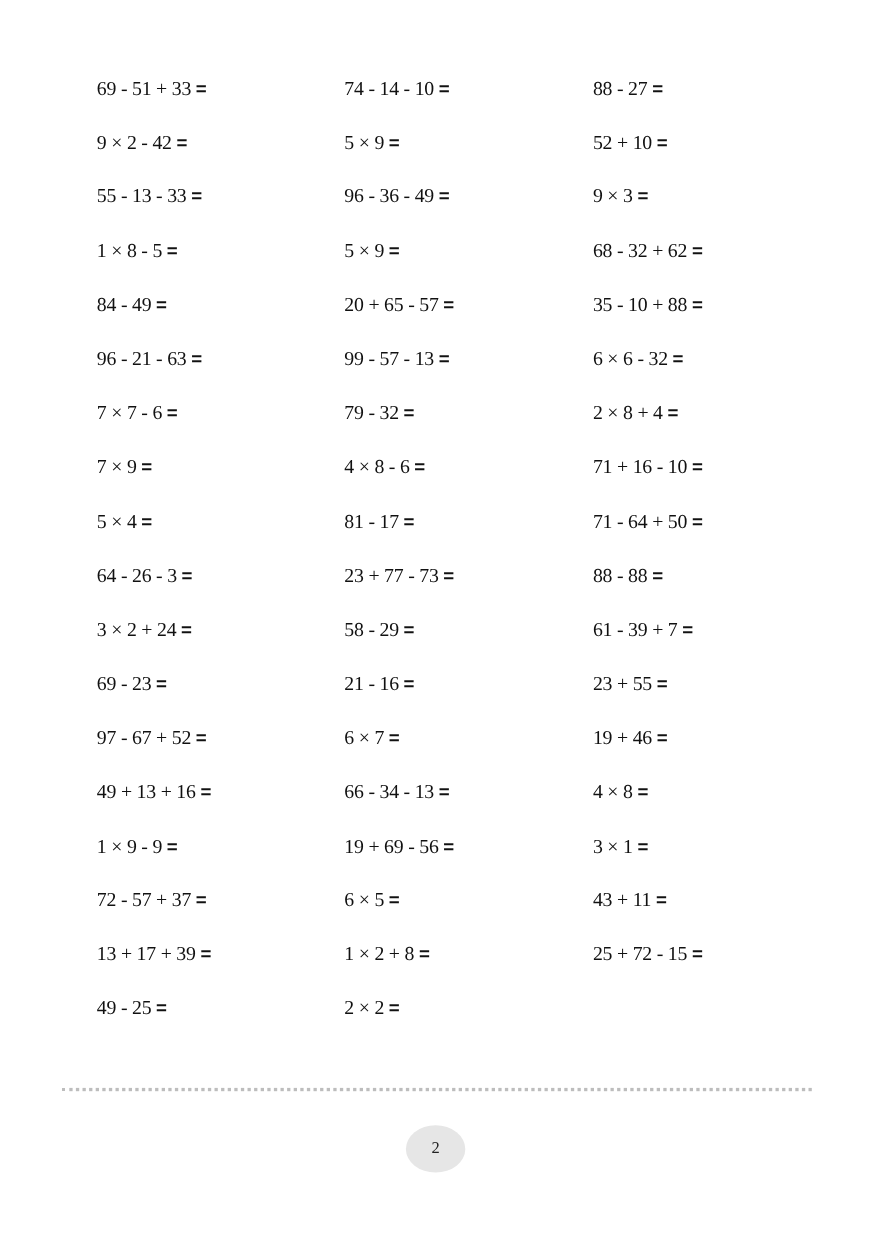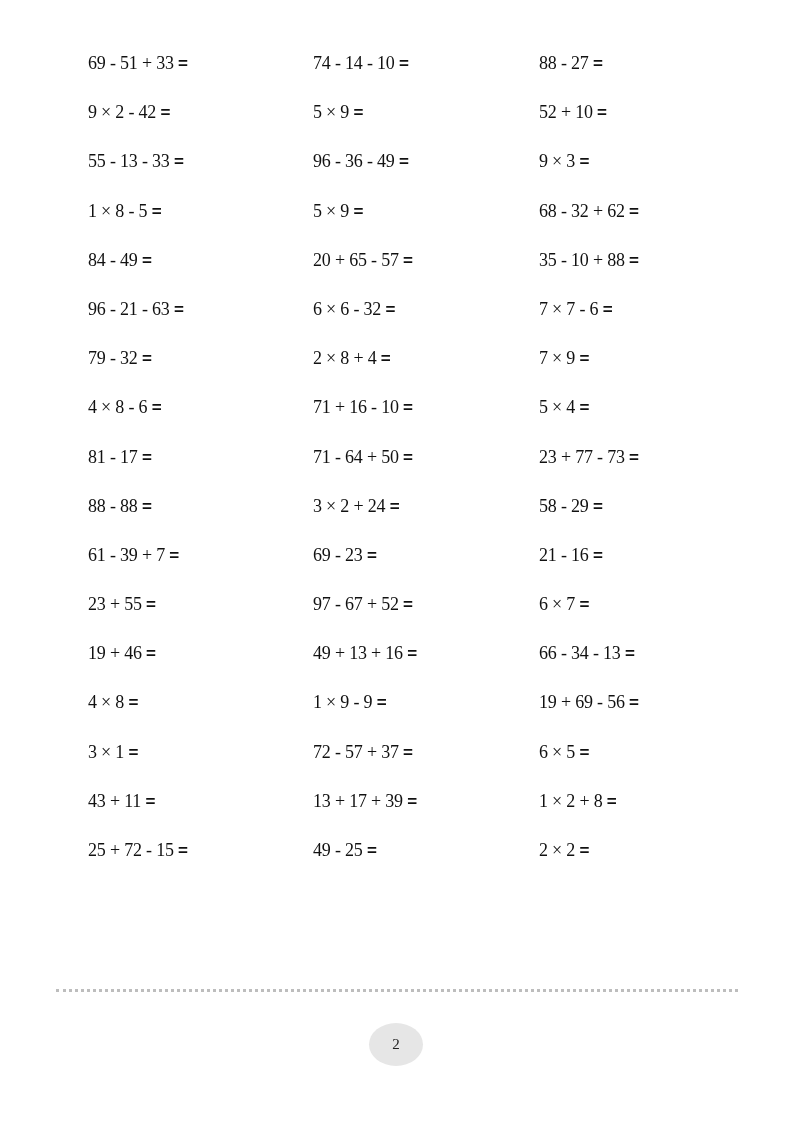--- a/index.html
+++ b/index.html
@@ -11,21 +11,21 @@
       width: 793px;
       height: 1122px;
       position: relative;
       overflow: hidden;
       font-family: "Liberation Serif", "DejaVu Serif", serif;
       color: #111111;
     }
     .grid {
       position: absolute;
       left: 88px;
-      top: 50px;
+      top: 67px;
       width: 680px;
       display: grid;
       grid-template-columns: 225px 226px 229px;
       grid-auto-rows: 49.2px;
     }
     .problem {
       font-size: 18px;
       line-height: 26px;
       white-space: pre;
       letter-spacing: -0.2px;
@@ -71,30 +71,32 @@
     <div class="problem"><span>55 - 13 - 33</span> <span class="eq">=</span></div>
     <div class="problem"><span>96 - 36 - 49</span> <span class="eq">=</span></div>
     <div class="problem"><span>9 × 3</span> <span class="eq">=</span></div>
     <div class="problem"><span>1 × 8 - 5</span> <span class="eq">=</span></div>
     <div class="problem"><span>5 × 9</span> <span class="eq">=</span></div>
     <div class="problem"><span>68 - 32 + 62</span> <span class="eq">=</span></div>
     <div class="problem"><span>84 - 49</span> <span class="eq">=</span></div>
     <div class="problem"><span>20 + 65 - 57</span> <span class="eq">=</span></div>
     <div class="problem"><span>35 - 10 + 88</span> <span class="eq">=</span></div>
     <div class="problem"><span>96 - 21 - 63</span> <span class="eq">=</span></div>
+    <div class="problem"><span>99 - 57 - 13</span> <span class="eq">=</span></div>
     <div class="problem"><span>6 × 6 - 32</span> <span class="eq">=</span></div>
     <div class="problem"><span>7 × 7 - 6</span> <span class="eq">=</span></div>
     <div class="problem"><span>79 - 32</span> <span class="eq">=</span></div>
     <div class="problem"><span>2 × 8 + 4</span> <span class="eq">=</span></div>
     <div class="problem"><span>7 × 9</span> <span class="eq">=</span></div>
     <div class="problem"><span>4 × 8 - 6</span> <span class="eq">=</span></div>
     <div class="problem"><span>71 + 16 - 10</span> <span class="eq">=</span></div>
     <div class="problem"><span>5 × 4</span> <span class="eq">=</span></div>
     <div class="problem"><span>81 - 17</span> <span class="eq">=</span></div>
     <div class="problem"><span>71 - 64 + 50</span> <span class="eq">=</span></div>
+    <div class="problem"><span>64 - 26 - 3</span> <span class="eq">=</span></div>
     <div class="problem"><span>23 + 77 - 73</span> <span class="eq">=</span></div>
     <div class="problem"><span>88 - 88</span> <span class="eq">=</span></div>
     <div class="problem"><span>3 × 2 + 24</span> <span class="eq">=</span></div>
     <div class="problem"><span>58 - 29</span> <span class="eq">=</span></div>
     <div class="problem"><span>61 - 39 + 7</span> <span class="eq">=</span></div>
     <div class="problem"><span>69 - 23</span> <span class="eq">=</span></div>
     <div class="problem"><span>21 - 16</span> <span class="eq">=</span></div>
     <div class="problem"><span>23 + 55</span> <span class="eq">=</span></div>
     <div class="problem"><span>97 - 67 + 52</span> <span class="eq">=</span></div>
     <div class="problem"><span>6 × 7</span> <span class="eq">=</span></div>

